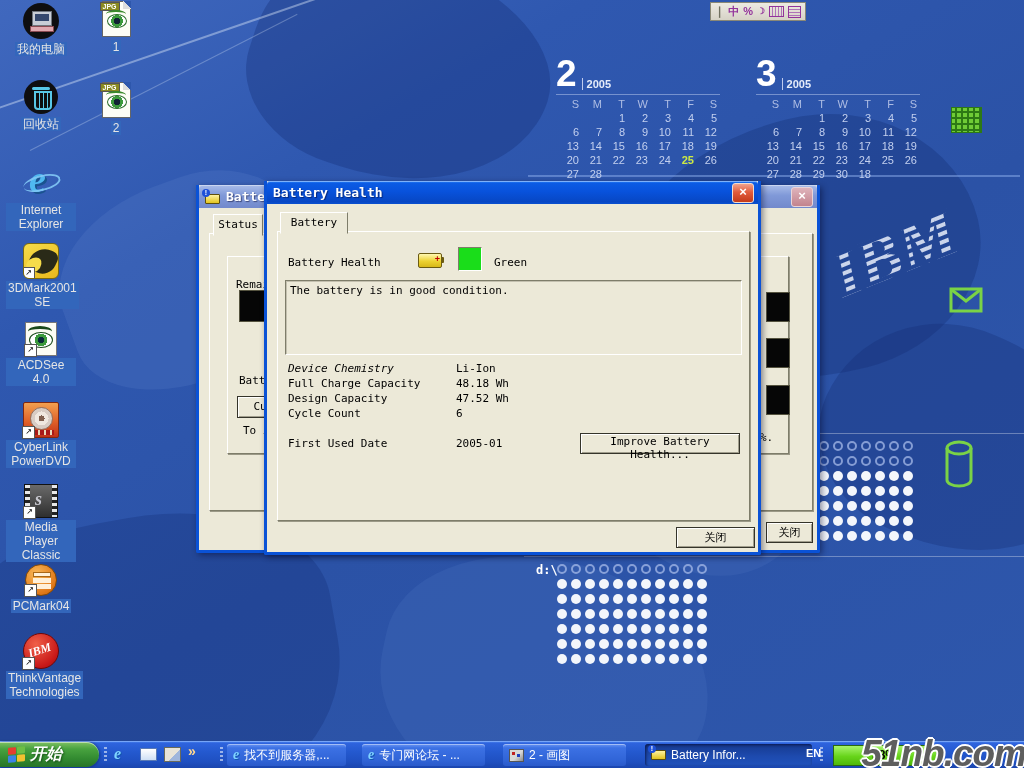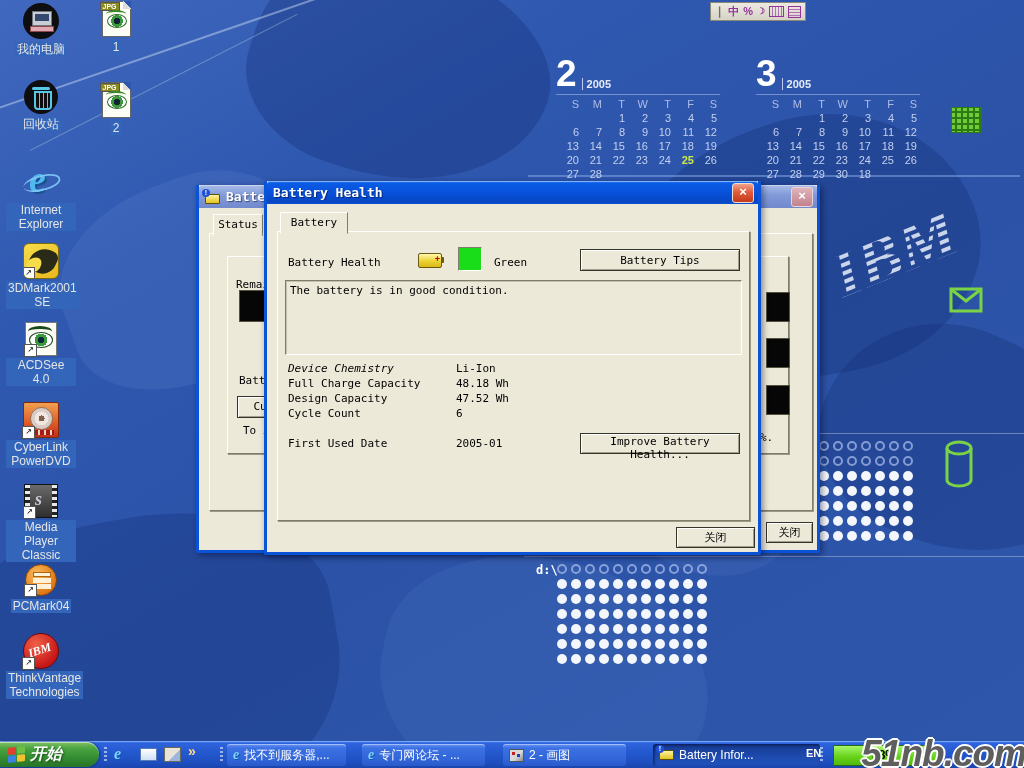--- a/index.html
+++ b/index.html
@@ -59,21 +59,21 @@
   .startbtn{position:absolute;left:0;top:1px;height:25px;width:99px;border-radius:0 13px 13px 0;
     background:linear-gradient(180deg,#7FC163 0%,#48A23F 28%,#338B31 65%,#277427 100%);
     box-shadow:inset 0 1px 0 rgba(255,255,255,.5),1px 0 3px rgba(0,0,40,.4);
     display:flex;align-items:center;gap:5px;padding-left:8px;box-sizing:border-box;}
   .startbtn .slbl{color:#fff;font:bold italic 16px "Liberation Sans",sans-serif;text-shadow:1px 1px 2px rgba(0,40,0,.6);}
   .winflag{width:17px;height:15px;display:grid;grid-template-columns:8px 8px;grid-template-rows:7px 7px;gap:1px;transform:skewY(-6deg);}
   .winflag i{display:block;border-radius:1px;}
   .tbtn{position:absolute;top:3px;height:22px;border-radius:3px;display:flex;align-items:center;gap:5px;padding:0 6px;box-sizing:border-box;
     background:linear-gradient(180deg,#6A95F2 0%,#3C71E4 18%,#3165D8 70%,#2A5ACA 100%);
     box-shadow:inset 0 1px 0 rgba(255,255,255,.4);color:#fff;font-size:12px;white-space:nowrap;overflow:hidden;}
-  .tbtn.active{background:linear-gradient(180deg,#16398E 0%,#1D4AAE 55%,#2152BC 100%);box-shadow:inset 1px 1px 3px rgba(0,0,30,.6);margin-left:8px;}
+  .tbtn.active{background:linear-gradient(180deg,#16398E 0%,#1D4AAE 55%,#2152BC 100%);box-shadow:inset 1px 1px 3px rgba(0,0,30,.6);}
   .tsep{position:absolute;top:6px;width:3px;height:16px;
     background:repeating-linear-gradient(180deg,rgba(255,255,255,.55) 0 2px,transparent 2px 4px);}
   .ql{position:absolute;top:4px;font-size:14px;}
   .tray-en{position:absolute;top:6px;color:#fff;font:bold 11px "Liberation Sans",sans-serif;}
   .meter{position:absolute;left:833px;top:4px;width:102px;height:19px;border:1px solid #2A6A10;
     background:linear-gradient(180deg,#A7F56C 0%,#67D41A 55%,#4FB80A 100%);}
   .meter span{position:absolute;left:38px;top:2px;font:bold 12px "Liberation Sans",sans-serif;color:#000;}
   .watermark{position:absolute;right:-2px;bottom:-7px;z-index:60;font:bold italic 37px "Liberation Sans",sans-serif;
     color:#5E5E5E;letter-spacing:-1px;
     text-shadow:-2px 0 0 #fff,2px 0 0 #fff,0 -2px 0 #fff,0 2px 0 #fff,-1px -1px 0 #fff,1px 1px 0 #fff,-1px 1px 0 #fff,1px -1px 0 #fff;}
@@ -513,21 +513,20 @@
     </div>
     <div class="abs" style="left:0;top:23px;right:0;bottom:0;background:#ECE9D8;">
       <div class="tab" style="left:13px;top:8px;width:66px;">Battery</div>
       <div class="panel3d" style="left:10px;top:27px;width:471px;height:288px;">
         <div class="dtext" style="left:10px;top:24px;">Battery Health</div>
         <div class="batt" style="position:absolute;left:140px;top:21px;">
             <span class="plus">+</span>
           </div>
         <div class="abs" id="status-swatch" style="left: 180px; top: 15px; width: 22px; height: 22px; border-width: 1px; border-style: solid; border-image: initial; border-color: rgb(126, 125, 106) rgb(255, 255, 255) rgb(255, 255, 255) rgb(126, 125, 106); background: rgb(26, 221, 26);"></div>
         <div class="dtext" style="left:216px;top:24px;">Green</div>
-        <button class="btn95 abs" style="position:absolute;left:302px;top:17px;width:160px;height:22px;">Battery Tips</button>
         <div class="sunken" style="left:7px;top:48px;width:455px;height:73px;">
           <div class="dtext" style="left:4px;top:3px;">The battery is in good condition.</div>
         </div>
         <div id="detail-rows">
             <div class="drow" style="top: 130px;">
               <span class="dl dtext" style="position:absolute;left:10px;font-style:italic;">Device Chemistry</span>
               <span class="dv dtext" style="position:absolute;left:178px;">Li-Ion</span>
             </div>
             <div class="drow" style="top: 145px;">
               <span class="dl dtext" style="position:absolute;left:10px;">Full Charge Capacity</span>

